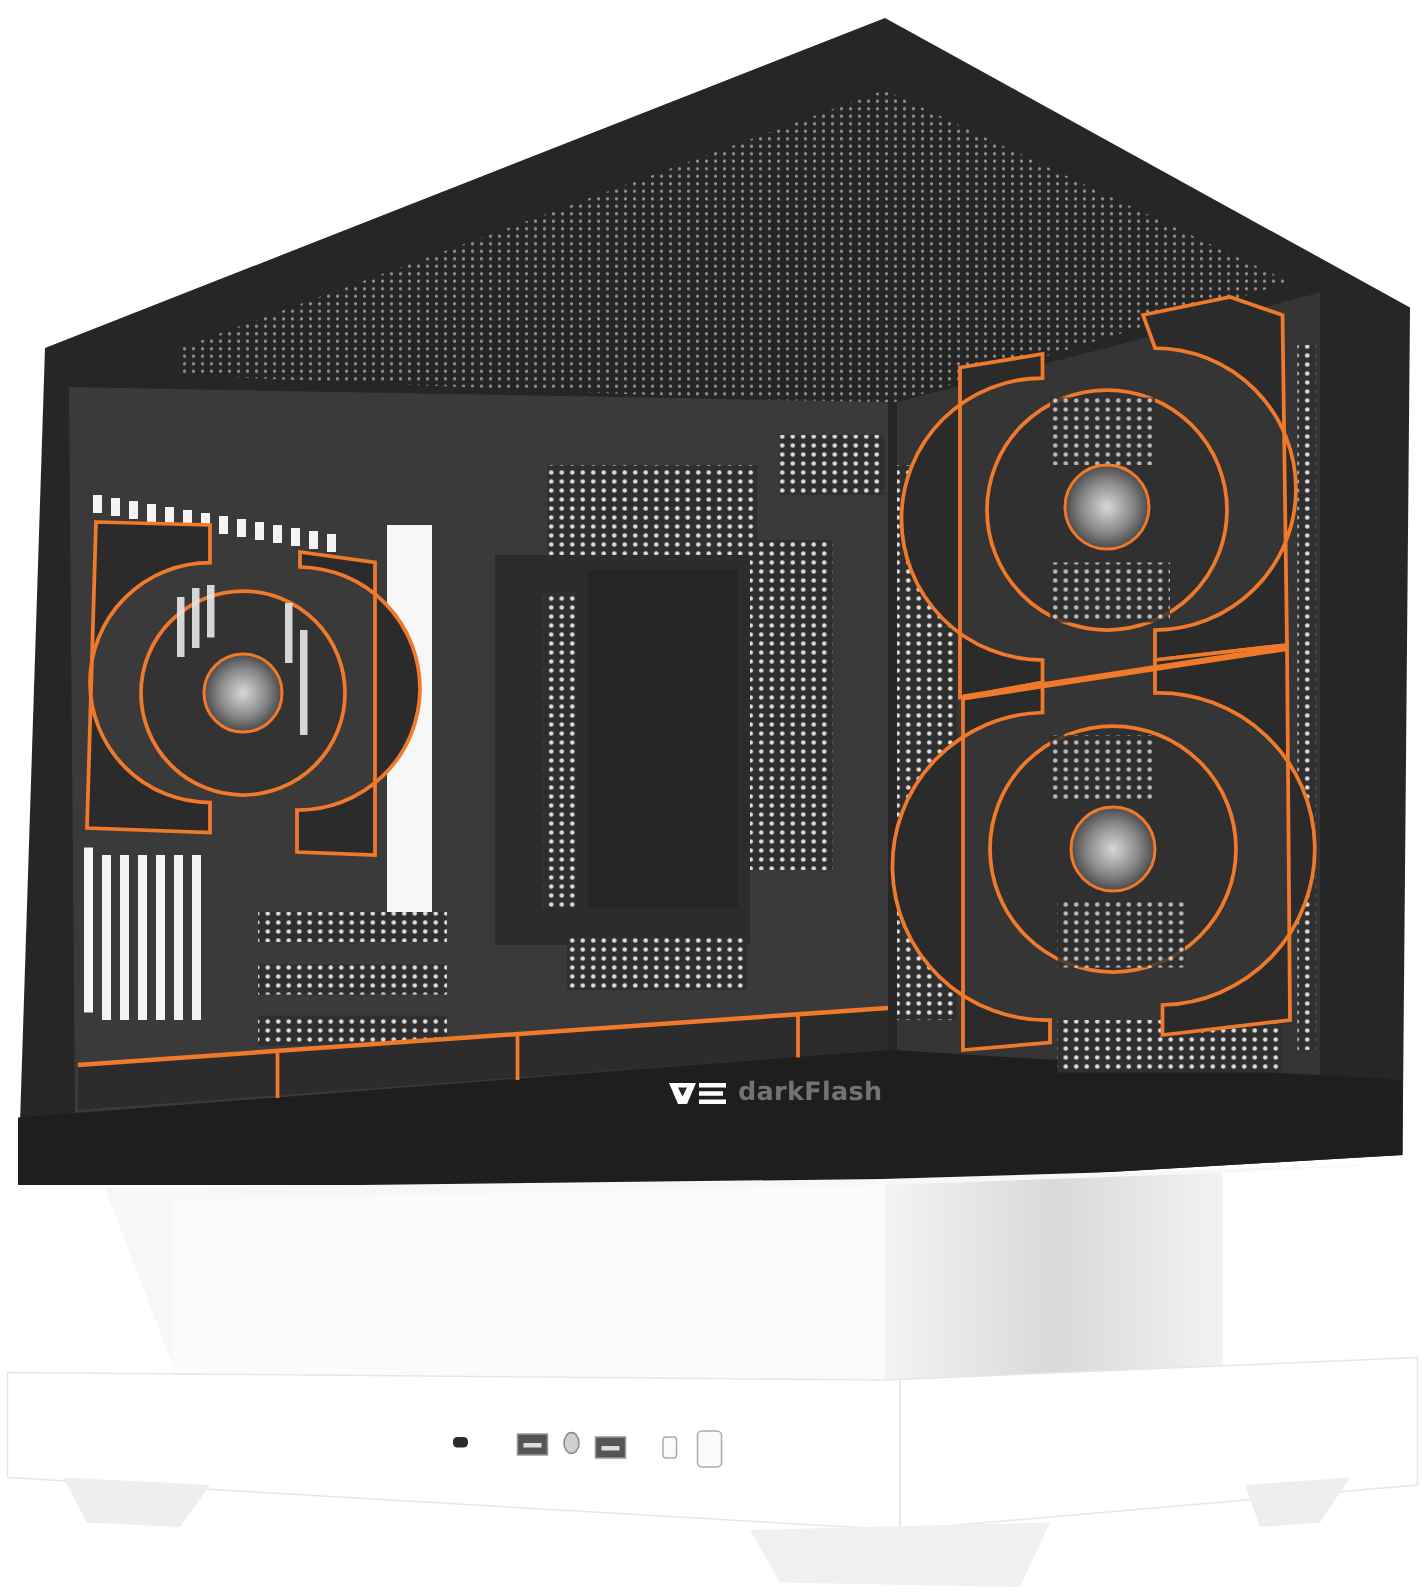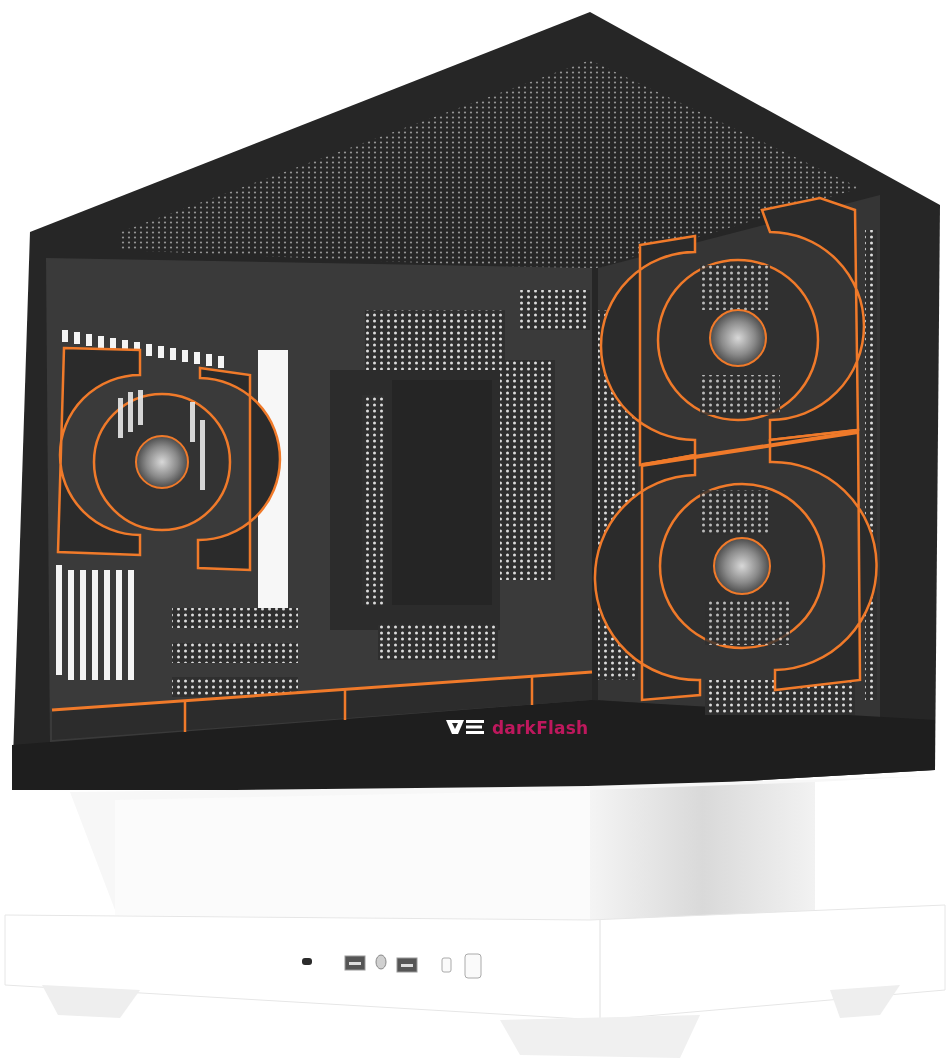--- a/index.html
+++ b/index.html
@@ -1,18 +1,18 @@
 <!DOCTYPE html>
 <html><head>
 <meta charset="utf-8">
 <style>
   html,body{margin:0;padding:0;background:#ffffff;}
   body{width:952px;height:1064px;position:relative;overflow:hidden;font-family:"Liberation Sans",sans-serif;}
   svg{position:absolute;left:0;top:0;}
-  .brand{position:absolute;left:446px;top:718px;display:flex;align-items:flex-start;gap:6px;color:#be185d;font-family:"DejaVu Sans",sans-serif;font-weight:bold;font-size:17px;letter-spacing:0.2px;}
+  .brand{position:absolute;left:446px;top:718px;display:flex;align-items:flex-end;gap:6px;color:#737373;font-family:"DejaVu Sans",sans-serif;font-weight:bold;font-size:17px;letter-spacing:0.2px;}
   .brand svg{position:static;}
 </style>
 </head>
 <body>
 
 <svg width="952" height="1064" viewBox="0 0 952 1064">
   <defs>
     <pattern id="holes" width="7" height="6" patternUnits="userSpaceOnUse">
       <rect width="7" height="6" fill="#2f2f2f"></rect>
       <circle cx="3.5" cy="3" r="1.5" fill="#dcdcdc"></circle>

